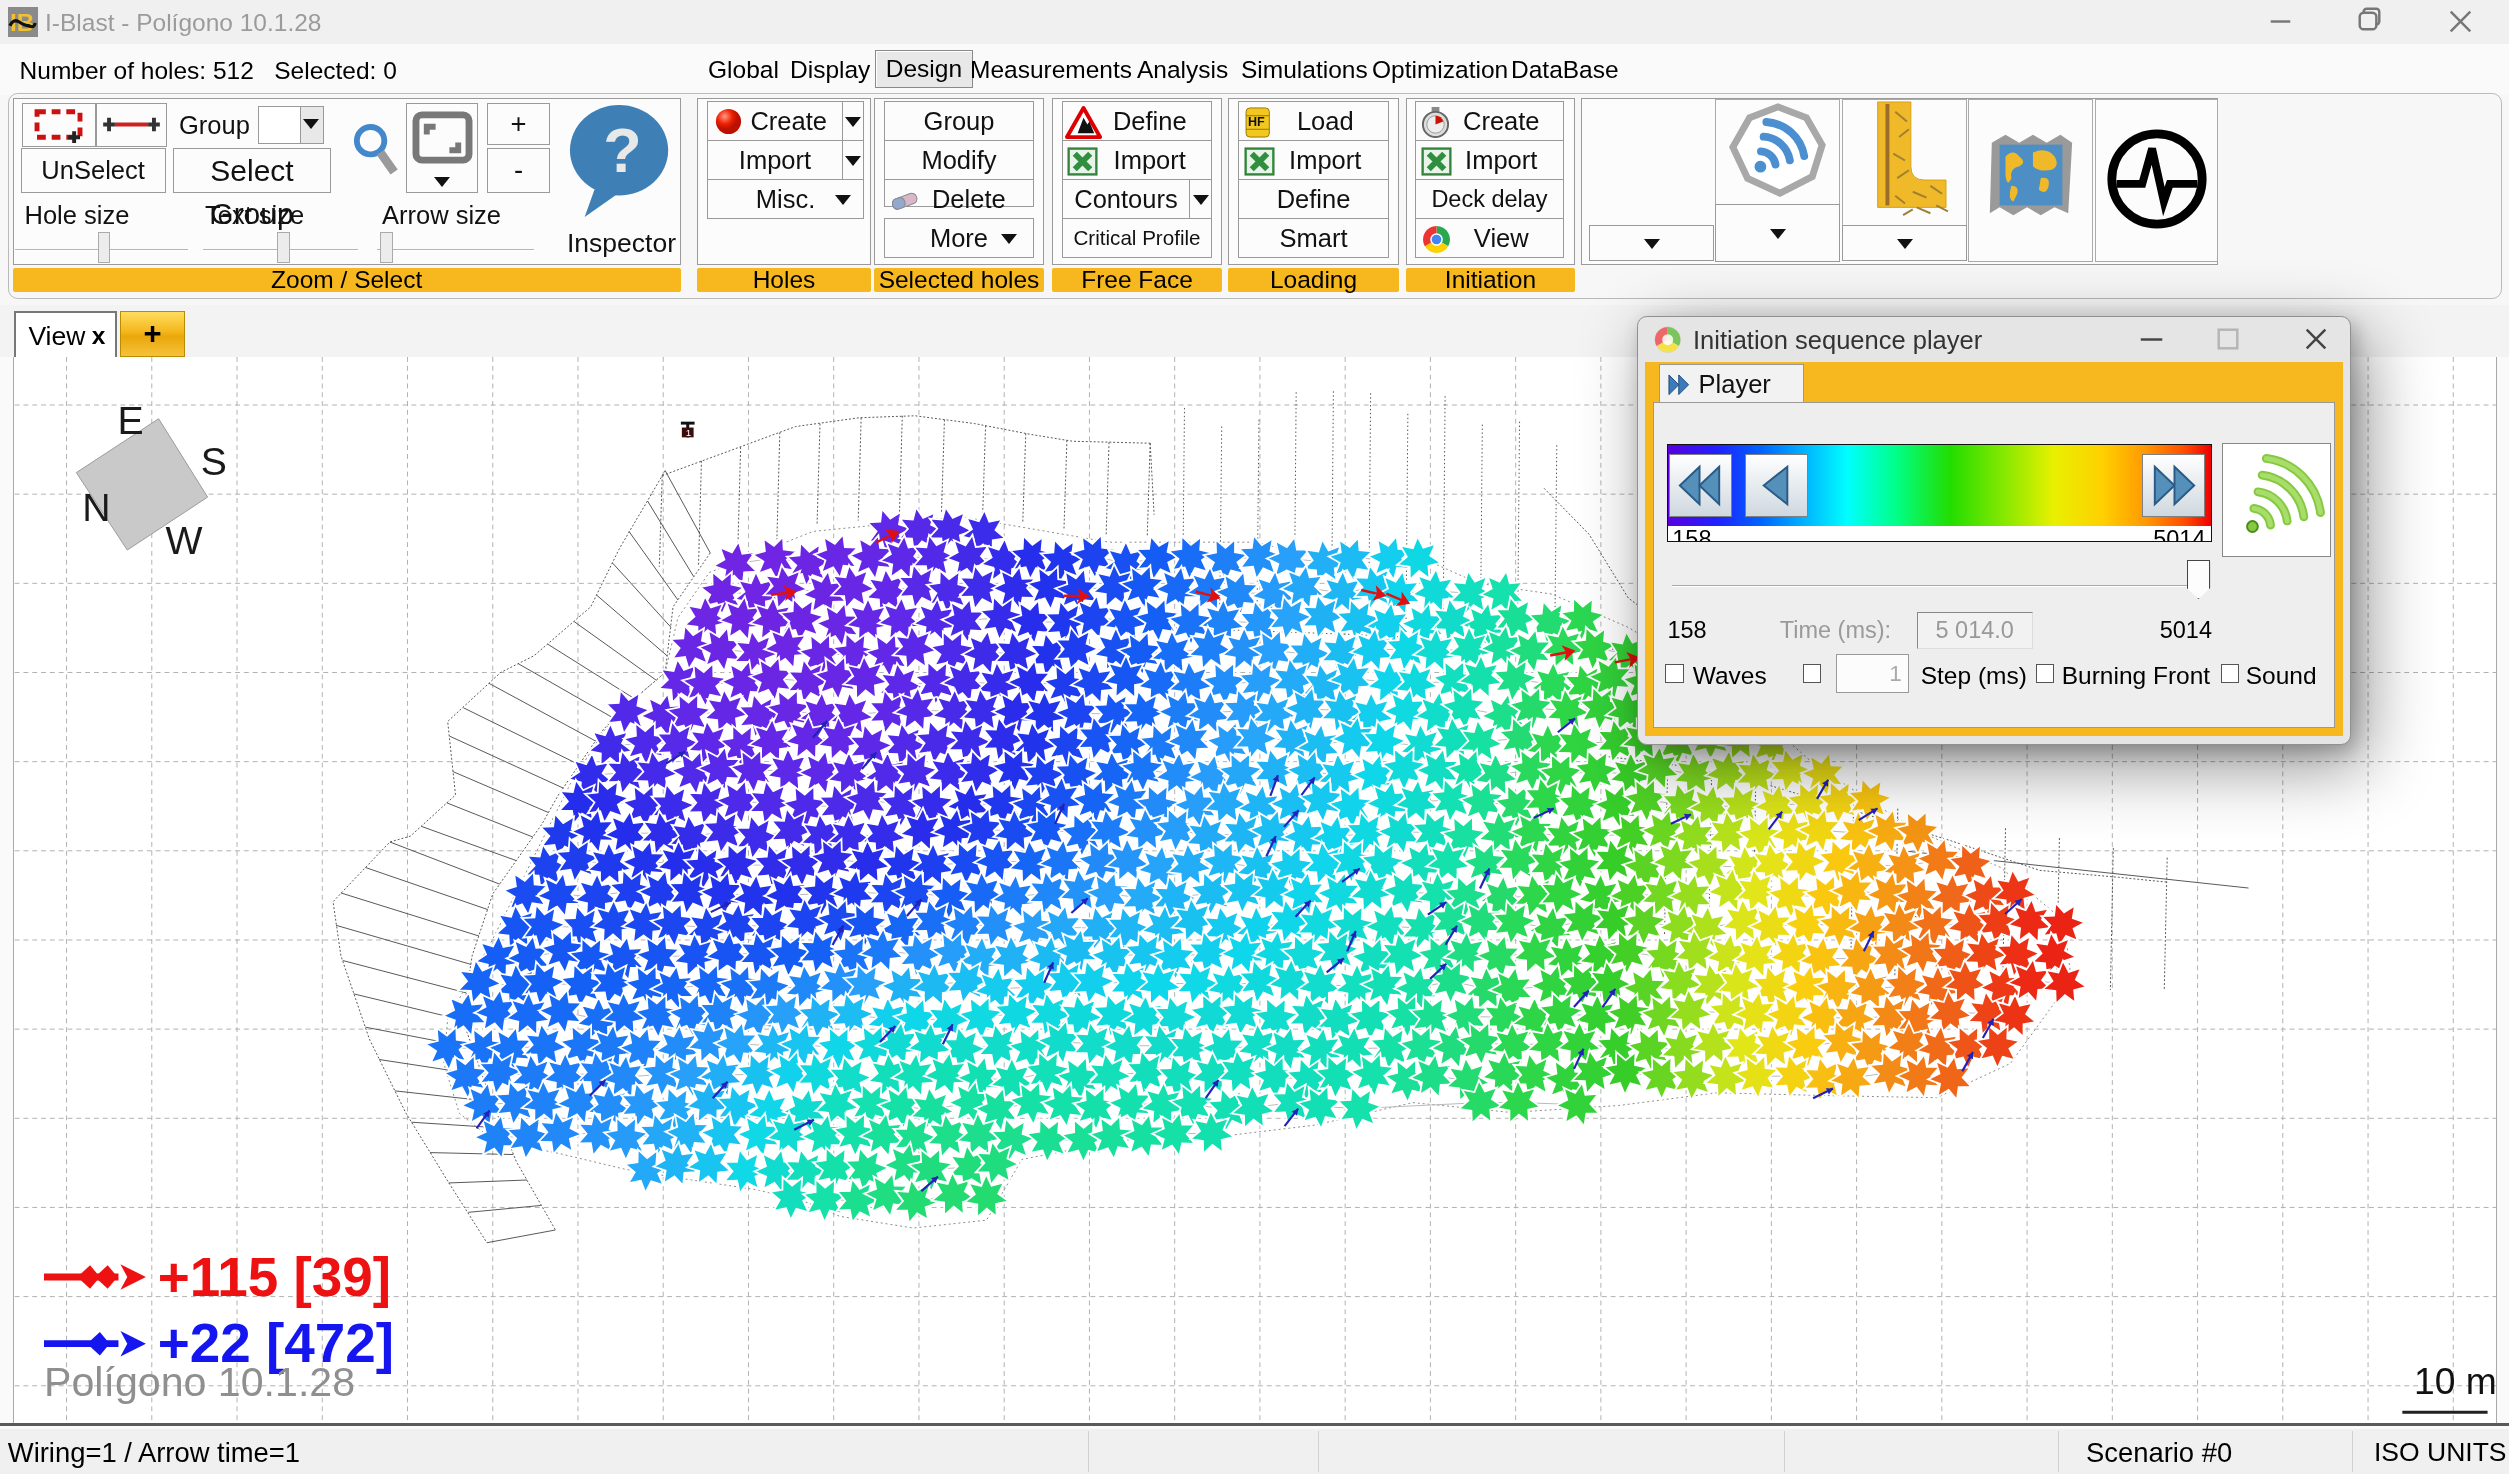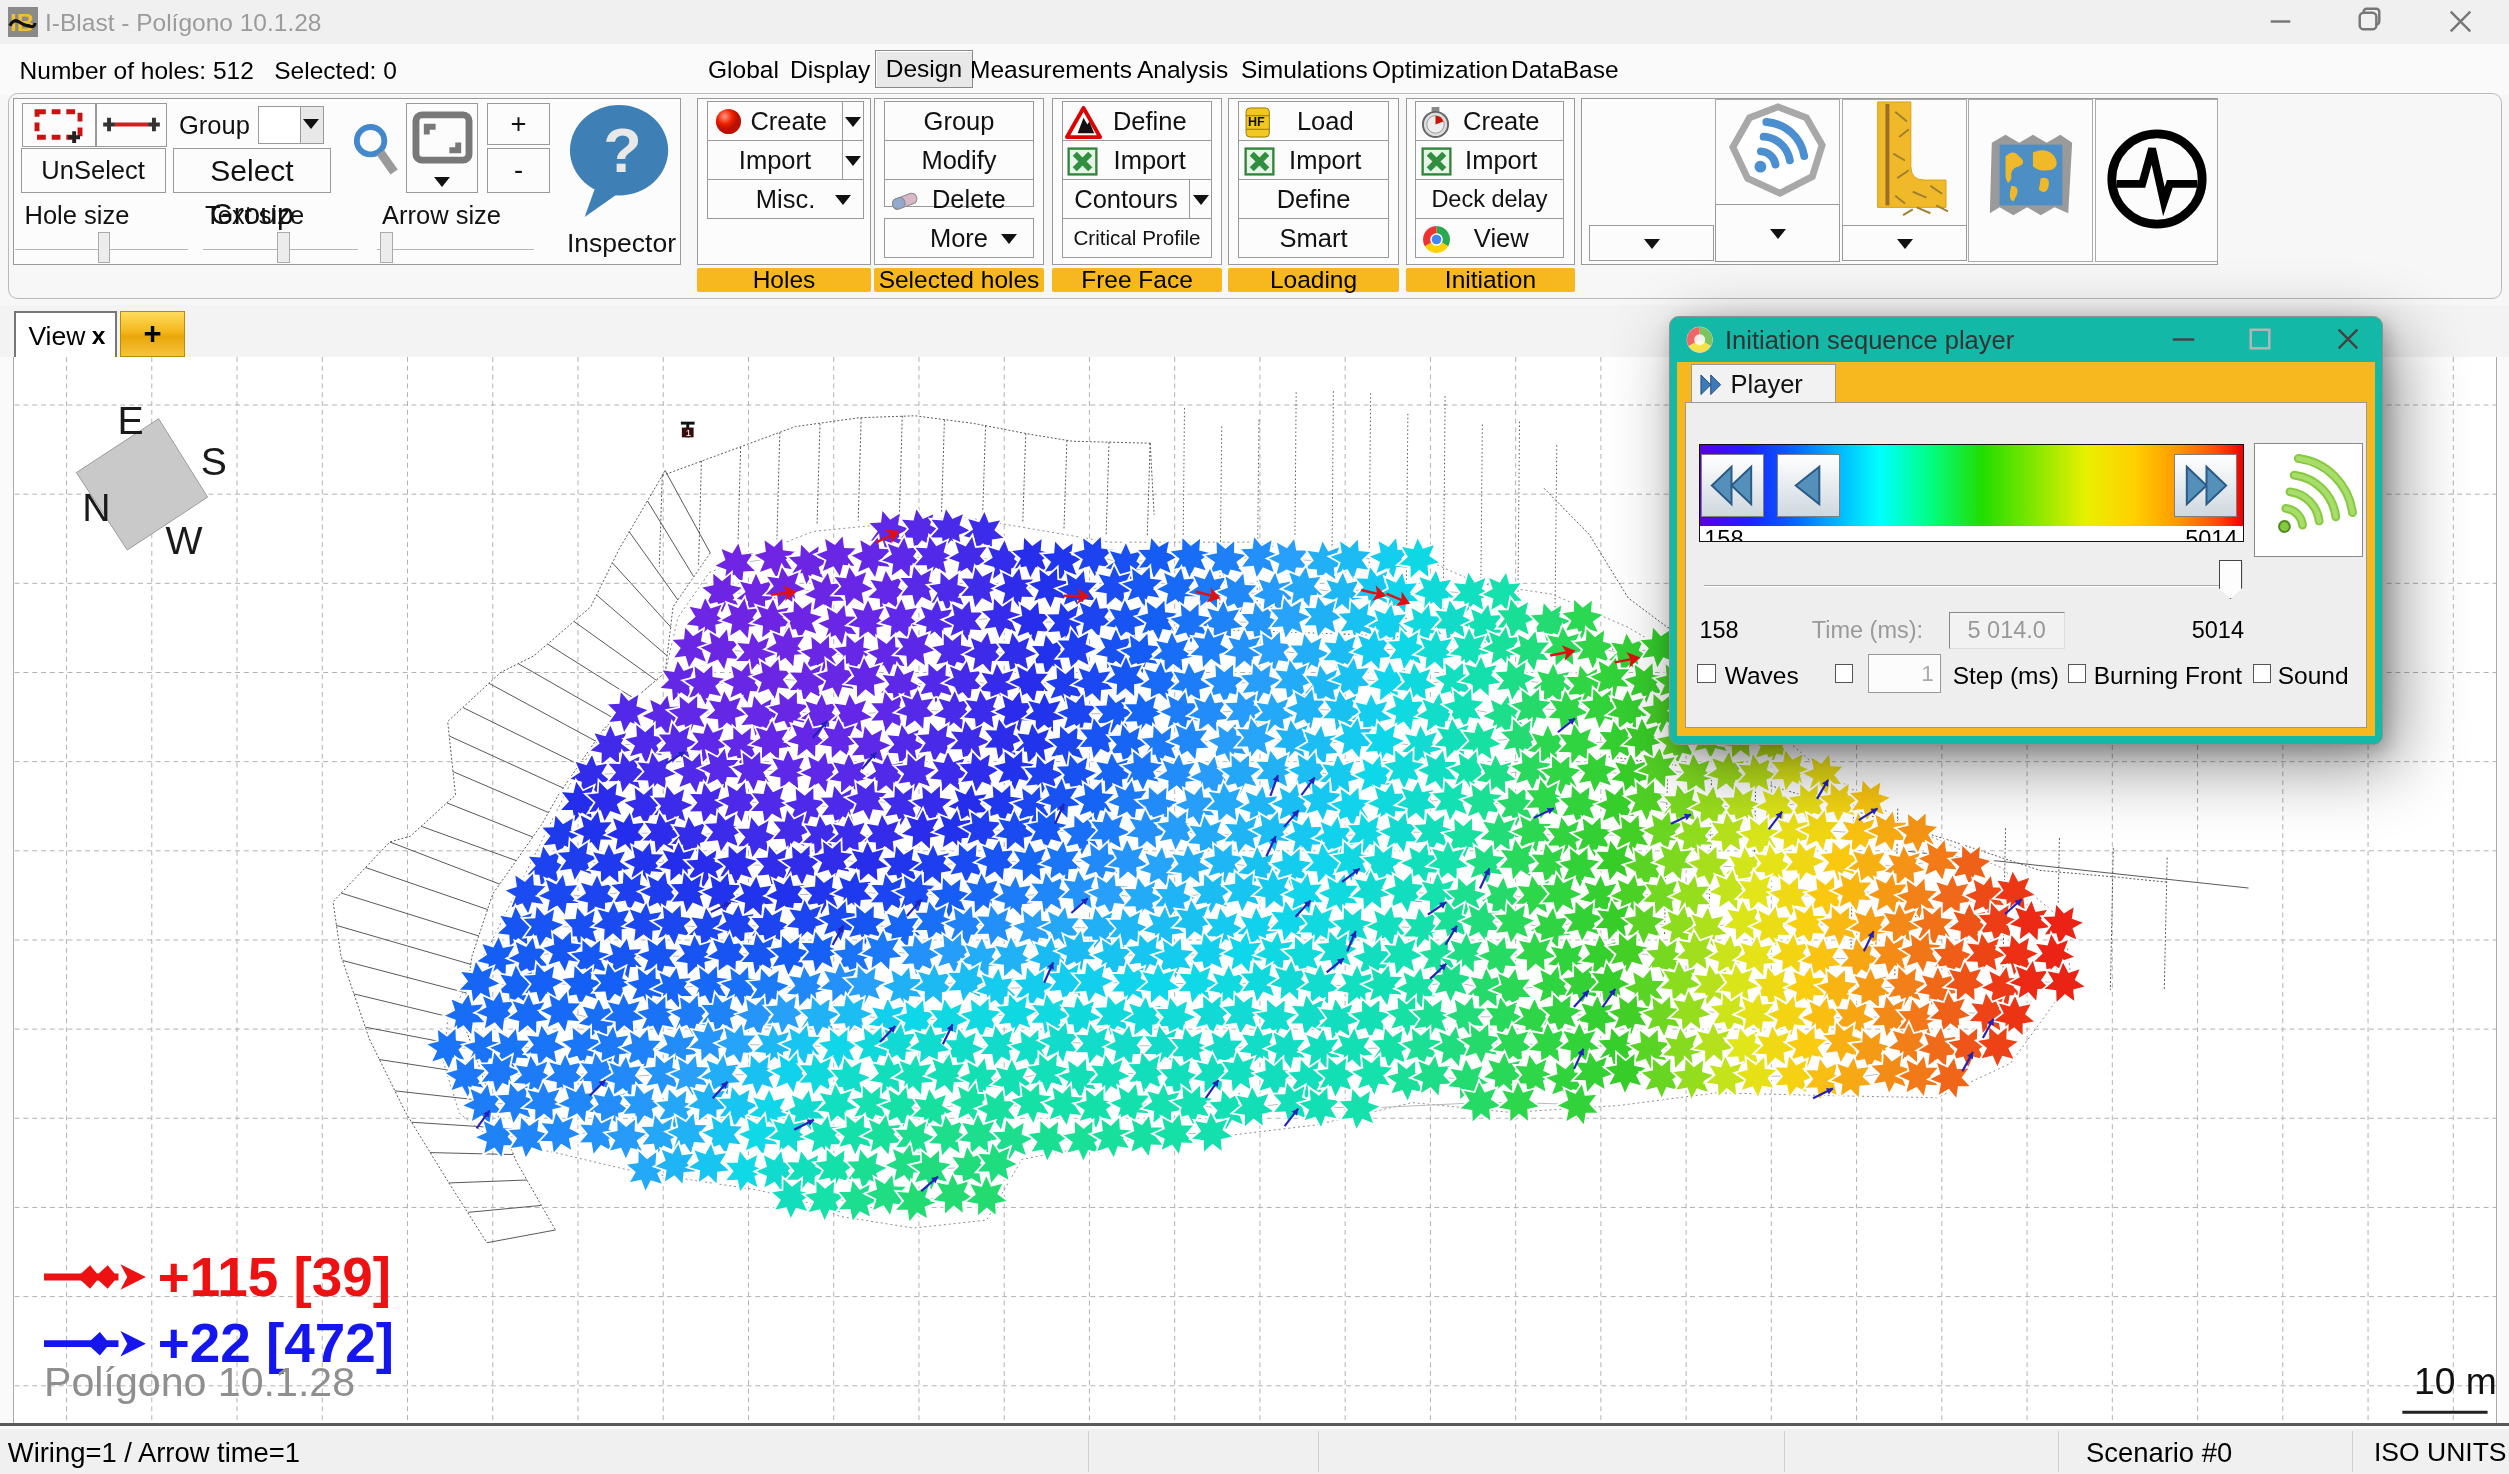--- a/index.html
+++ b/index.html
@@ -35,22 +35,22 @@
   background:linear-gradient(#ffdc5e,#f4b71c 45%,#e9a70a 55%,#f6c23a); border:1px solid #b88e00;
   font-size:31px; font-weight:bold; text-align:center; line-height:43px; }
 
 #canvas { position:absolute; left:12.7px; top:357px; width:2484px; height:1066px; background:#fff;
   border-left:1px solid #aaa; border-right:1px solid #aaa; overflow:hidden; }
 #canvasline { position:absolute; left:0px; top:1423px; width:2509px; height:2.9px; background:#5a5a5a; }
 
 #statusbar { position:absolute; left:0; top:1429px; width:2509px; height:45px; background:#f0f0f0; font-size:27.4px; color:#000; white-space:nowrap; }
 .sbsep { position:absolute; top:2px; width:1px; height:41px; background:#d0d0d0; }
 
-#player { position:absolute; left:1637px; top:316px; width:714px; height:429px; background:#14b8a6;
-  border:1px solid #909090; border-radius:9.8px; box-shadow:13.7px 19.6px 69px rgba(0,0,0,0.45), 4.9px 6.9px 17.6px rgba(0,0,0,0.20);margin-left:32px; }
+#player { position:absolute; left:1637px; top:316px; width:714px; height:429px; background:#e5e5e5;
+  border:1px solid #909090; border-radius:9.8px; box-shadow:13.7px 19.6px 69px rgba(0,0,0,0.45), 4.9px 6.9px 17.6px rgba(0,0,0,0.20); }
 #ptitle { position:absolute; left:0; top:0; width:100%; height:45px; font-size:25.5px; color:#333; }
 #pyellow { position:absolute; left:6.9px; top:45px; width:698px; height:374px; background:#f6b81e; }
 #ptab { position:absolute; left:13.7px; top:2px; width:145px; height:38px; background:#f2f2f2;
   border:1px solid #999; border-bottom:none; font-size:25.5px; color:#111; }
 #ppanel { position:absolute; left:7.8px; top:40px; width:682px; height:326px; background:#eeeeee; border:1px solid #999; }
 #cbar { position:absolute; left:13.7px; top:41px; width:545px; height:98px; border:1px solid #111;
   background:linear-gradient(90deg,#5a00e0 0%,#2020ff 9%,#0063ff 17%,#00a8ff 24%,#00ffff 33%,#00ff88 42%,#22dd00 52%,#88e800 62%,#e8f000 71%,#ffd000 80%,#ff9800 88%,#ff4f00 95%,#f00000 100%); }
 .pbtn { position:absolute; top:51px; width:63px; height:63px; background:linear-gradient(#ffffff,#cfd8df);
   border:1px solid #808080; }
 #cblabels { position:absolute; left:0; bottom:0; width:100%; height:14.7px; background:#fff; overflow:hidden;
@@ -99,20 +99,21 @@
   <div class="menu" style="left:1137px">Analysis</div>
   <div class="menu" style="left:1241px">Simulations</div>
   <div class="menu" style="left:1372px">Optimization</div>
   <div class="menu" style="left:1511px">DataBase</div>
 </div>
 
 <div id="ribbon">
   <div style="position:absolute;left:7.8px;top:-2px;width:2494px;height:206px;border:1px solid #b9b9b9;border-radius:9.8px"></div>
 
   <div class="grp" style="left:12.7px; width:668px"></div>
+  <div class="gbar" style="left:12.7px; width:668px">Zoom / Select</div>
   <div class="rbtn" style="left:21.6px; top:7.8px; width:74px; height:44px">
     <svg width="72" height="42" viewBox="0 0 73 43">
         <rect x="14" y="8" width="44" height="26" fill="none" stroke="#cc1111" stroke-width="5" stroke-dasharray="9,6"></rect>
         <path d="M52 28 v12 M46 34 h12" stroke="#222" stroke-width="4"></path>
       </svg>
   </div>
   <div class="rbtn" style="left:96px; top:7.8px; width:71px; height:44px">
     <svg width="69" height="42" viewBox="0 0 70 43">
         <line x1="18" y1="21" x2="52" y2="21" stroke="#cc2222" stroke-width="4"></line>
         <path d="M12 14 v14 M58 14 v14 M6 21 h12 M52 21 h12" stroke="#333" stroke-width="4"></path>

